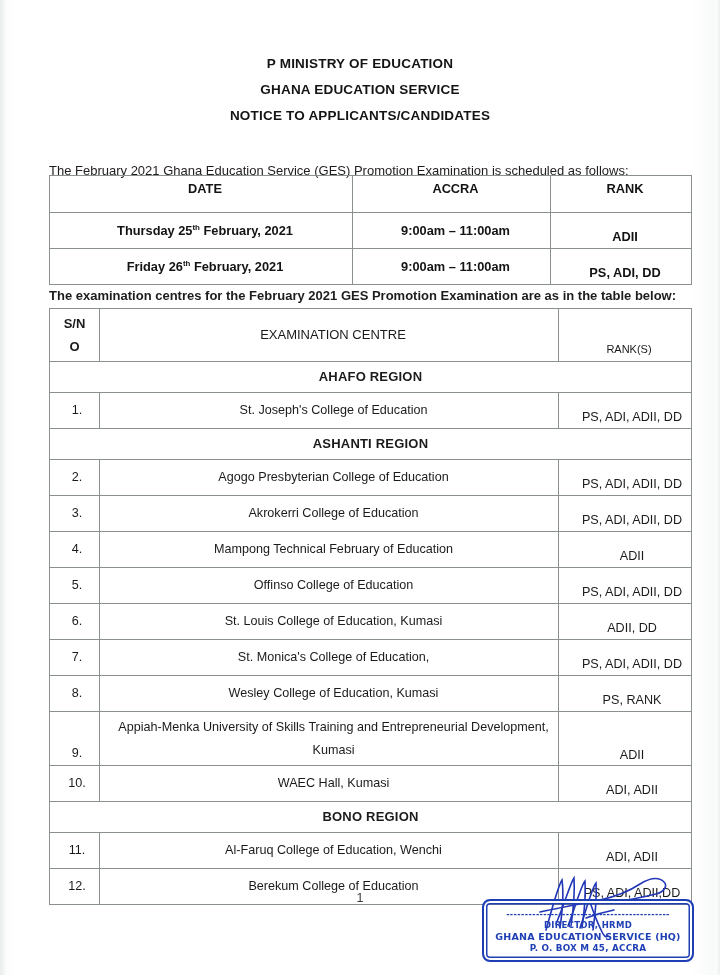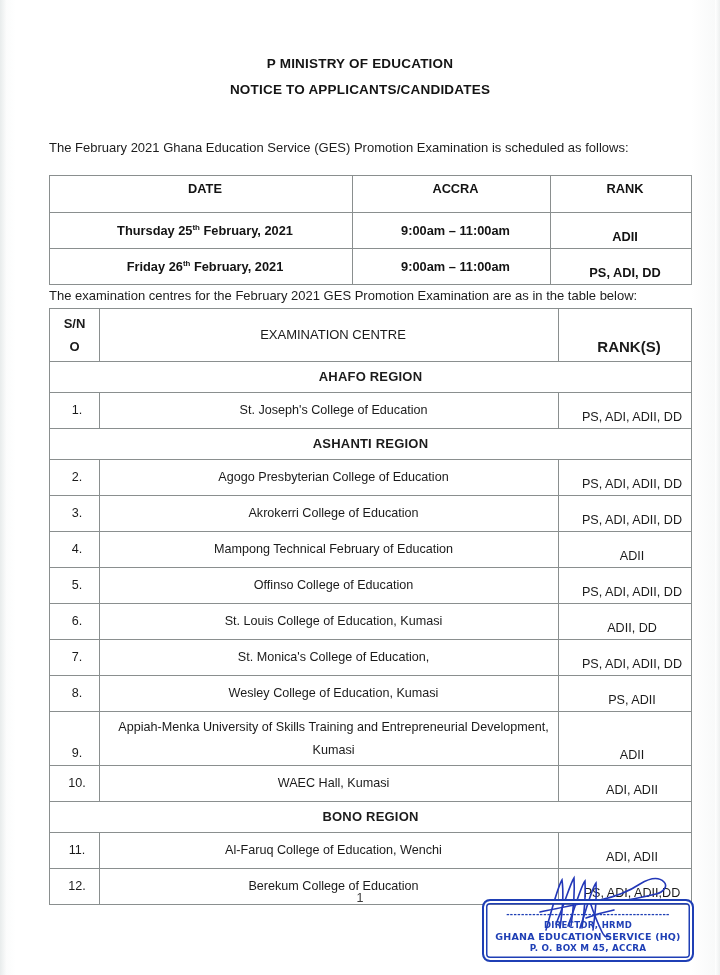--- a/index.html
+++ b/index.html
@@ -49,22 +49,22 @@
     margin-bottom: 11px;
   }
 
   
   .para {
     position: absolute;
     font-size: 13px;
     color: #1d1d1d;
     white-space: nowrap;
   }
-  #intro-schedule { left: 49px; top: 140px; }
-  #intro-centres  { left: 49px; top: 288px; }
+  #intro-schedule { left: 49px; top: 163px; }
+  #intro-centres  { left: 49px; top: 288px; font-weight: bold; }
 
   
   table {
     border-collapse: collapse;
     table-layout: fixed;
     background: transparent;
   }
   td, th {
     border: 1px solid #8a8f8f;
     padding: 0;
@@ -119,22 +119,22 @@
     padding: 4px 0 2px 0;
     vertical-align: top;
   }
   .hdr-name {
     font-weight: normal;
     font-size: 13px;
     padding-left: 8px;
     vertical-align: middle;
   }
   .hdr-ranks {
-    font-weight: bold;
-    font-size: 15px;
+    font-weight: normal;
+    font-size: 11px;
     padding-left: 8px;
     vertical-align: bottom;
     padding-bottom: 6px;
   }
 
   .region-row td {
     text-align: center;
     font-weight: bold;
     font-size: 13px;
     height: 30px;
@@ -220,20 +220,21 @@
 </style>
 </head>
 <body>
 
 <div class="page">
   <div class="scan-edge-left"></div>
   <div class="scan-edge-right"></div>
 
   <div class="headings">
     <div class="line">P MINISTRY OF EDUCATION</div>
+    <div class="line">GHANA EDUCATION SERVICE</div>
     <div class="line">NOTICE TO APPLICANTS/CANDIDATES</div>
   </div>
 
   <div class="para" id="intro-schedule">The February 2021 Ghana Education Service (GES) Promotion Examination is scheduled as follows:</div>
 
   <table id="schedule-table">
     <colgroup>
       <col class="c-date">
         <col class="c-time">
         <col class="c-rank">
@@ -311,21 +312,21 @@
           <td class="ranks">ADII, DD</td>
         </tr>
         <tr class="data-row">
           <td class="sn">7.</td>
           <td class="name">St. Monica's College of Education,</td>
           <td class="ranks">PS, ADI, ADII, DD</td>
         </tr>
         <tr class="data-row">
           <td class="sn">8.</td>
           <td class="name">Wesley College of Education, Kumasi</td>
-          <td class="ranks">PS, ADII</td>
+          <td class="ranks">PS, RANK</td>
         </tr>
         <tr class="data-row tall">
           <td class="sn">9.</td>
           <td class="name">Appiah-Menka University of Skills Training and Entrepreneurial Development, Kumasi</td>
           <td class="ranks">ADII</td>
         </tr>
         <tr class="data-row">
           <td class="sn">10.</td>
           <td class="name">WAEC Hall, Kumasi</td>
           <td class="ranks">ADI, ADII</td>

